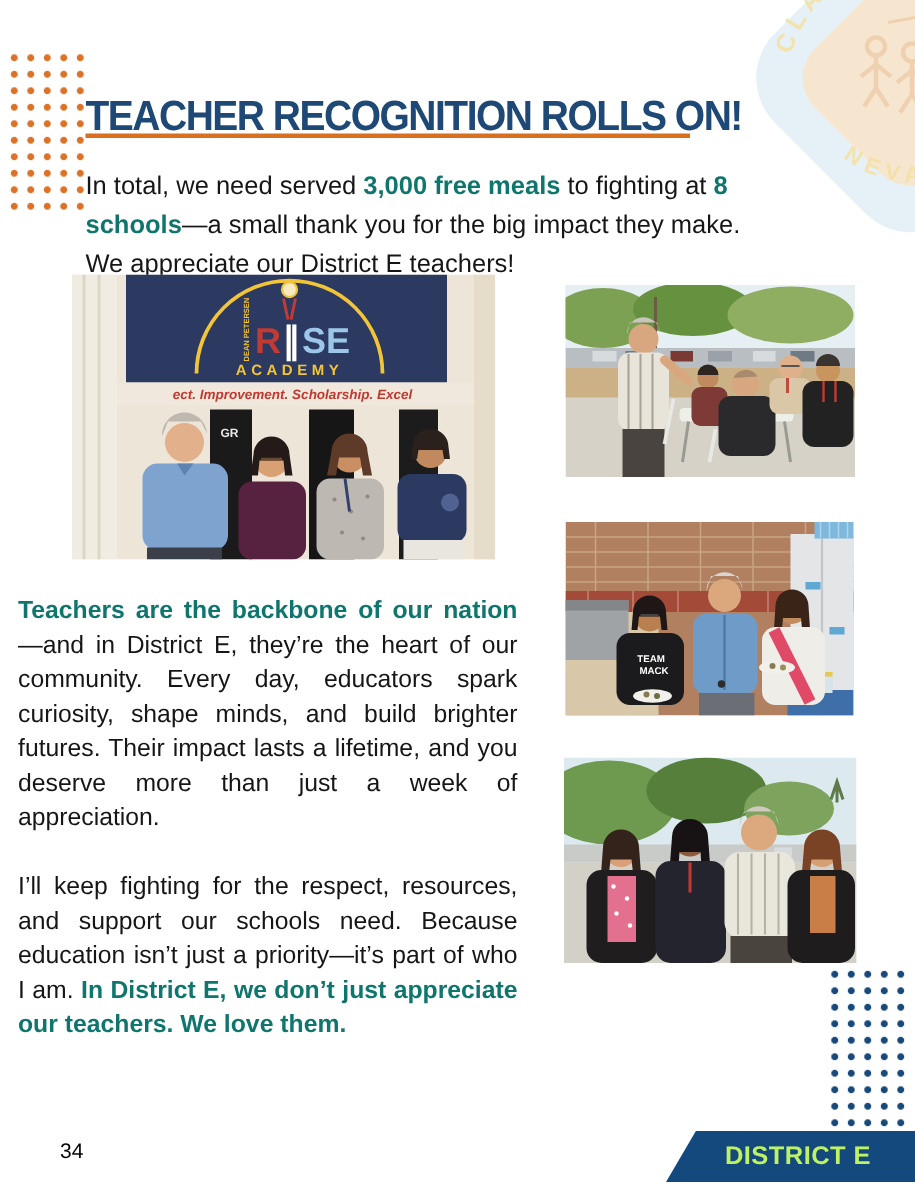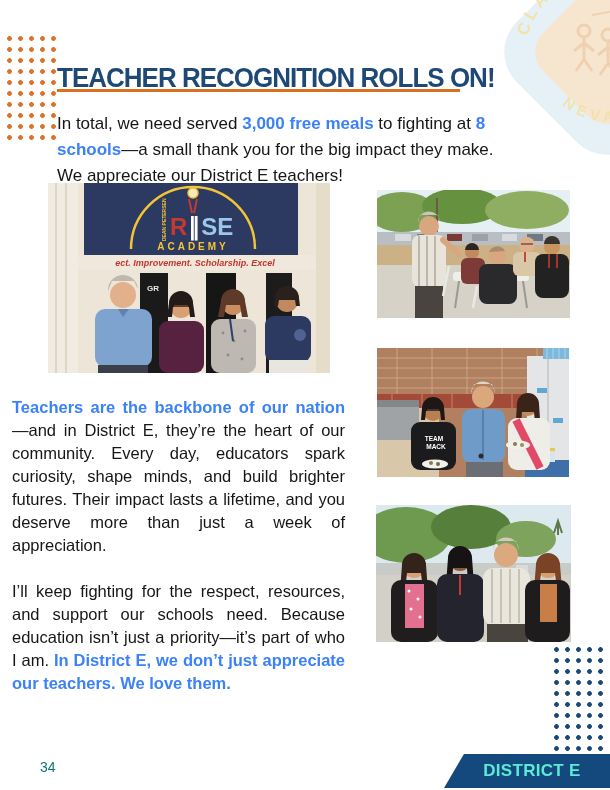--- a/index.html
+++ b/index.html
@@ -28,42 +28,42 @@
     font-size:26px;font-weight:700;letter-spacing:-1px;color:#1e4976;
     transform:scaleY(1.08);transform-origin:left top;white-space:nowrap;
   }
   .title-underline{
     position:absolute;left:57px;top:89px;width:403px;height:3px;background:#d8701f;
   }
   .intro{
     position:absolute;left:57px;top:94px;width:452px;
     font-size:17px;line-height:26px;color:#161616;
   }
-  .intro b,.bodytext b{font-weight:700;color:#3b82f6;}
+  .intro b,.bodytext b{font-weight:700;color:#0f766e;}
   
   .photo{position:absolute;display:block;}
   .photo svg{display:block;}
   #photo1{left:48px;top:183px;}
   #photoR1{left:377px;top:190px;}
   #photoR2{left:377px;top:348px;}
   #photoR3{left:376px;top:505px;}
   
   .bodytext{
     position:absolute;left:12px;top:396px;width:333px;
     font-size:16.5px;line-height:23px;text-align:justify;color:#161616;
   }
   .bodytext p{margin:0;}
   .bodytext p + p{margin-top:23px;}
   
-  .page-number{position:absolute;left:40px;top:759px;font-size:14px;color:#0f766e;}
+  .page-number{position:absolute;left:40px;top:759px;font-size:14px;color:#000000;}
   .district-badge{
     position:absolute;left:444px;top:754px;width:166px;height:34px;
     background:#14497e;clip-path:polygon(12% 0,100% 0,100% 100%,0 100%);
     display:flex;align-items:center;justify-content:center;
-    color:#5eead4;font-weight:700;font-size:17px;letter-spacing:.3px;
+    color:#bef264;font-weight:700;font-size:17px;letter-spacing:.3px;
     padding-left:10px;box-sizing:border-box;
   }
 </style>
 </head>
 <body>
 
 <div class="page">
 
   <div class="dots dots-orange"></div>
   <div class="dots dots-blue"></div>

